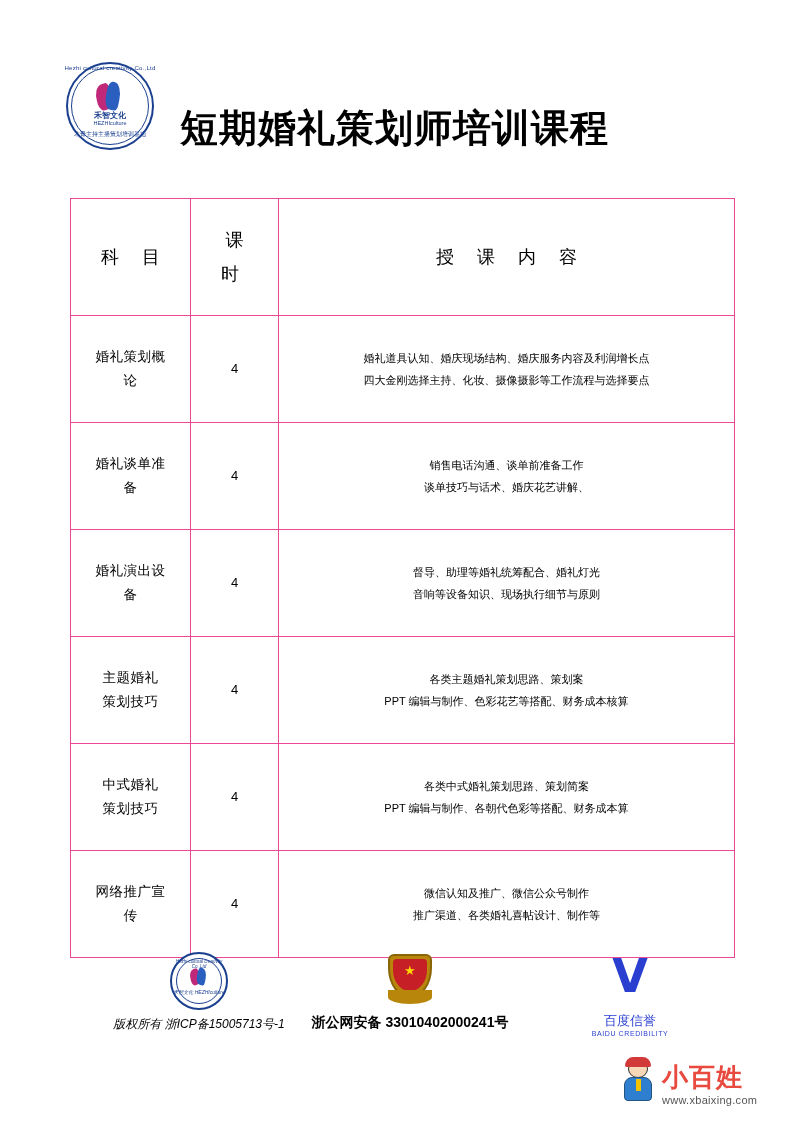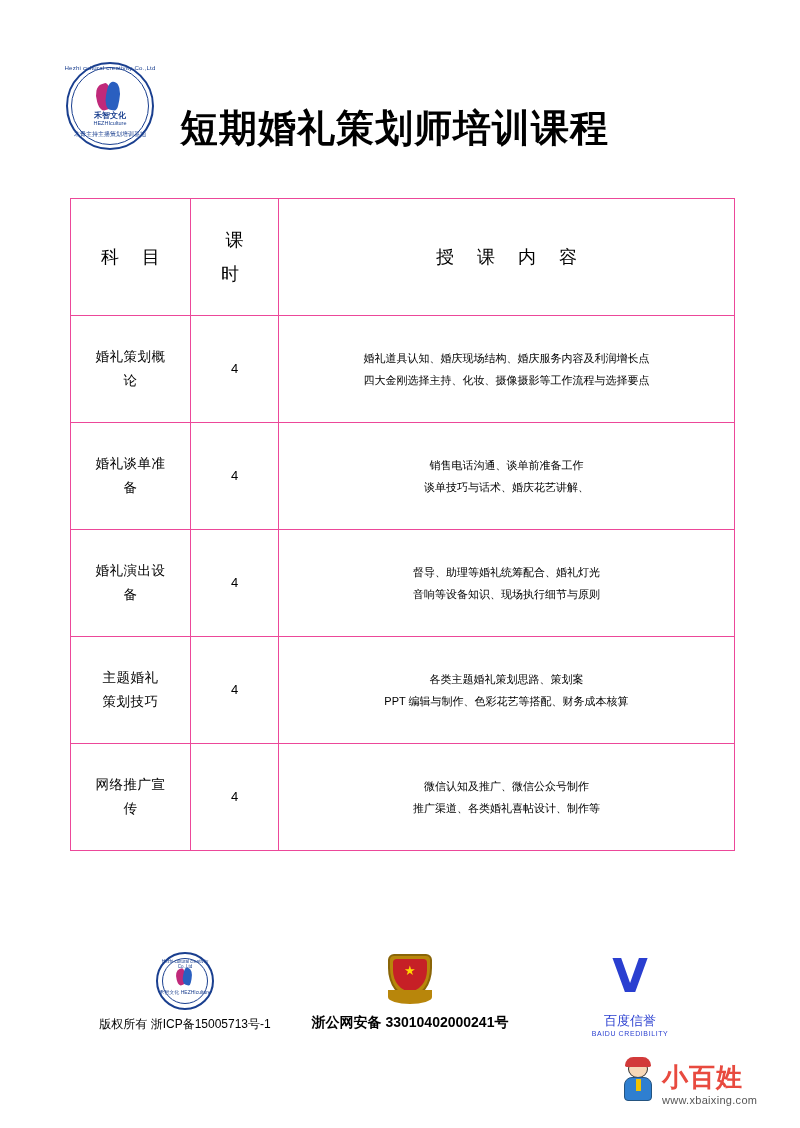--- a/index.html
+++ b/index.html
@@ -164,21 +164,21 @@
     position: absolute;
     top: 952px;
     left: 0;
     width: 800px;
     height: 110px;
   }
   .footer-item {
     position: absolute;
     text-align: center;
   }
-  .f1 { left: 70px;  width: 230px; }
+  .f1 { left: 84px;  width: 230px; font-style: italic; }
   .f2 { left: 300px; width: 220px; }
   .f3 { left: 520px; width: 220px; }
 
   .mini-logo {
     width: 58px; height: 58px;
     margin: 0 auto 6px auto;
     position: relative;
     border-radius: 50%;
     border: 2px solid #1a3f8f;
     box-sizing: border-box;
@@ -395,20 +395,31 @@
         <div>主题婚礼</div>
         <div>策划技巧</div>
       </td>
       <td class="hours">4</td>
       <td class="content">
         <div>各类主题婚礼策划思路、策划案</div>
         <div>PPT 编辑与制作、色彩花艺等搭配、财务成本核算</div>
       </td>
     </tr>
     <tr>
+      <td class="subject">
+        <div>中式婚礼</div>
+        <div>策划技巧</div>
+      </td>
+      <td class="hours">4</td>
+      <td class="content">
+        <div>各类中式婚礼策划思路、策划简案</div>
+        <div>PPT 编辑与制作、各朝代色彩等搭配、财务成本算</div>
+      </td>
+    </tr>
+    <tr>
       <td class="subject">网络推广宣传</td>
       <td class="hours">4</td>
       <td class="content">
         <div>微信认知及推广、微信公众号制作</div>
         <div>推广渠道、各类婚礼喜帖设计、制作等</div>
       </td>
     </tr>
   </tbody>
 </table>
 

